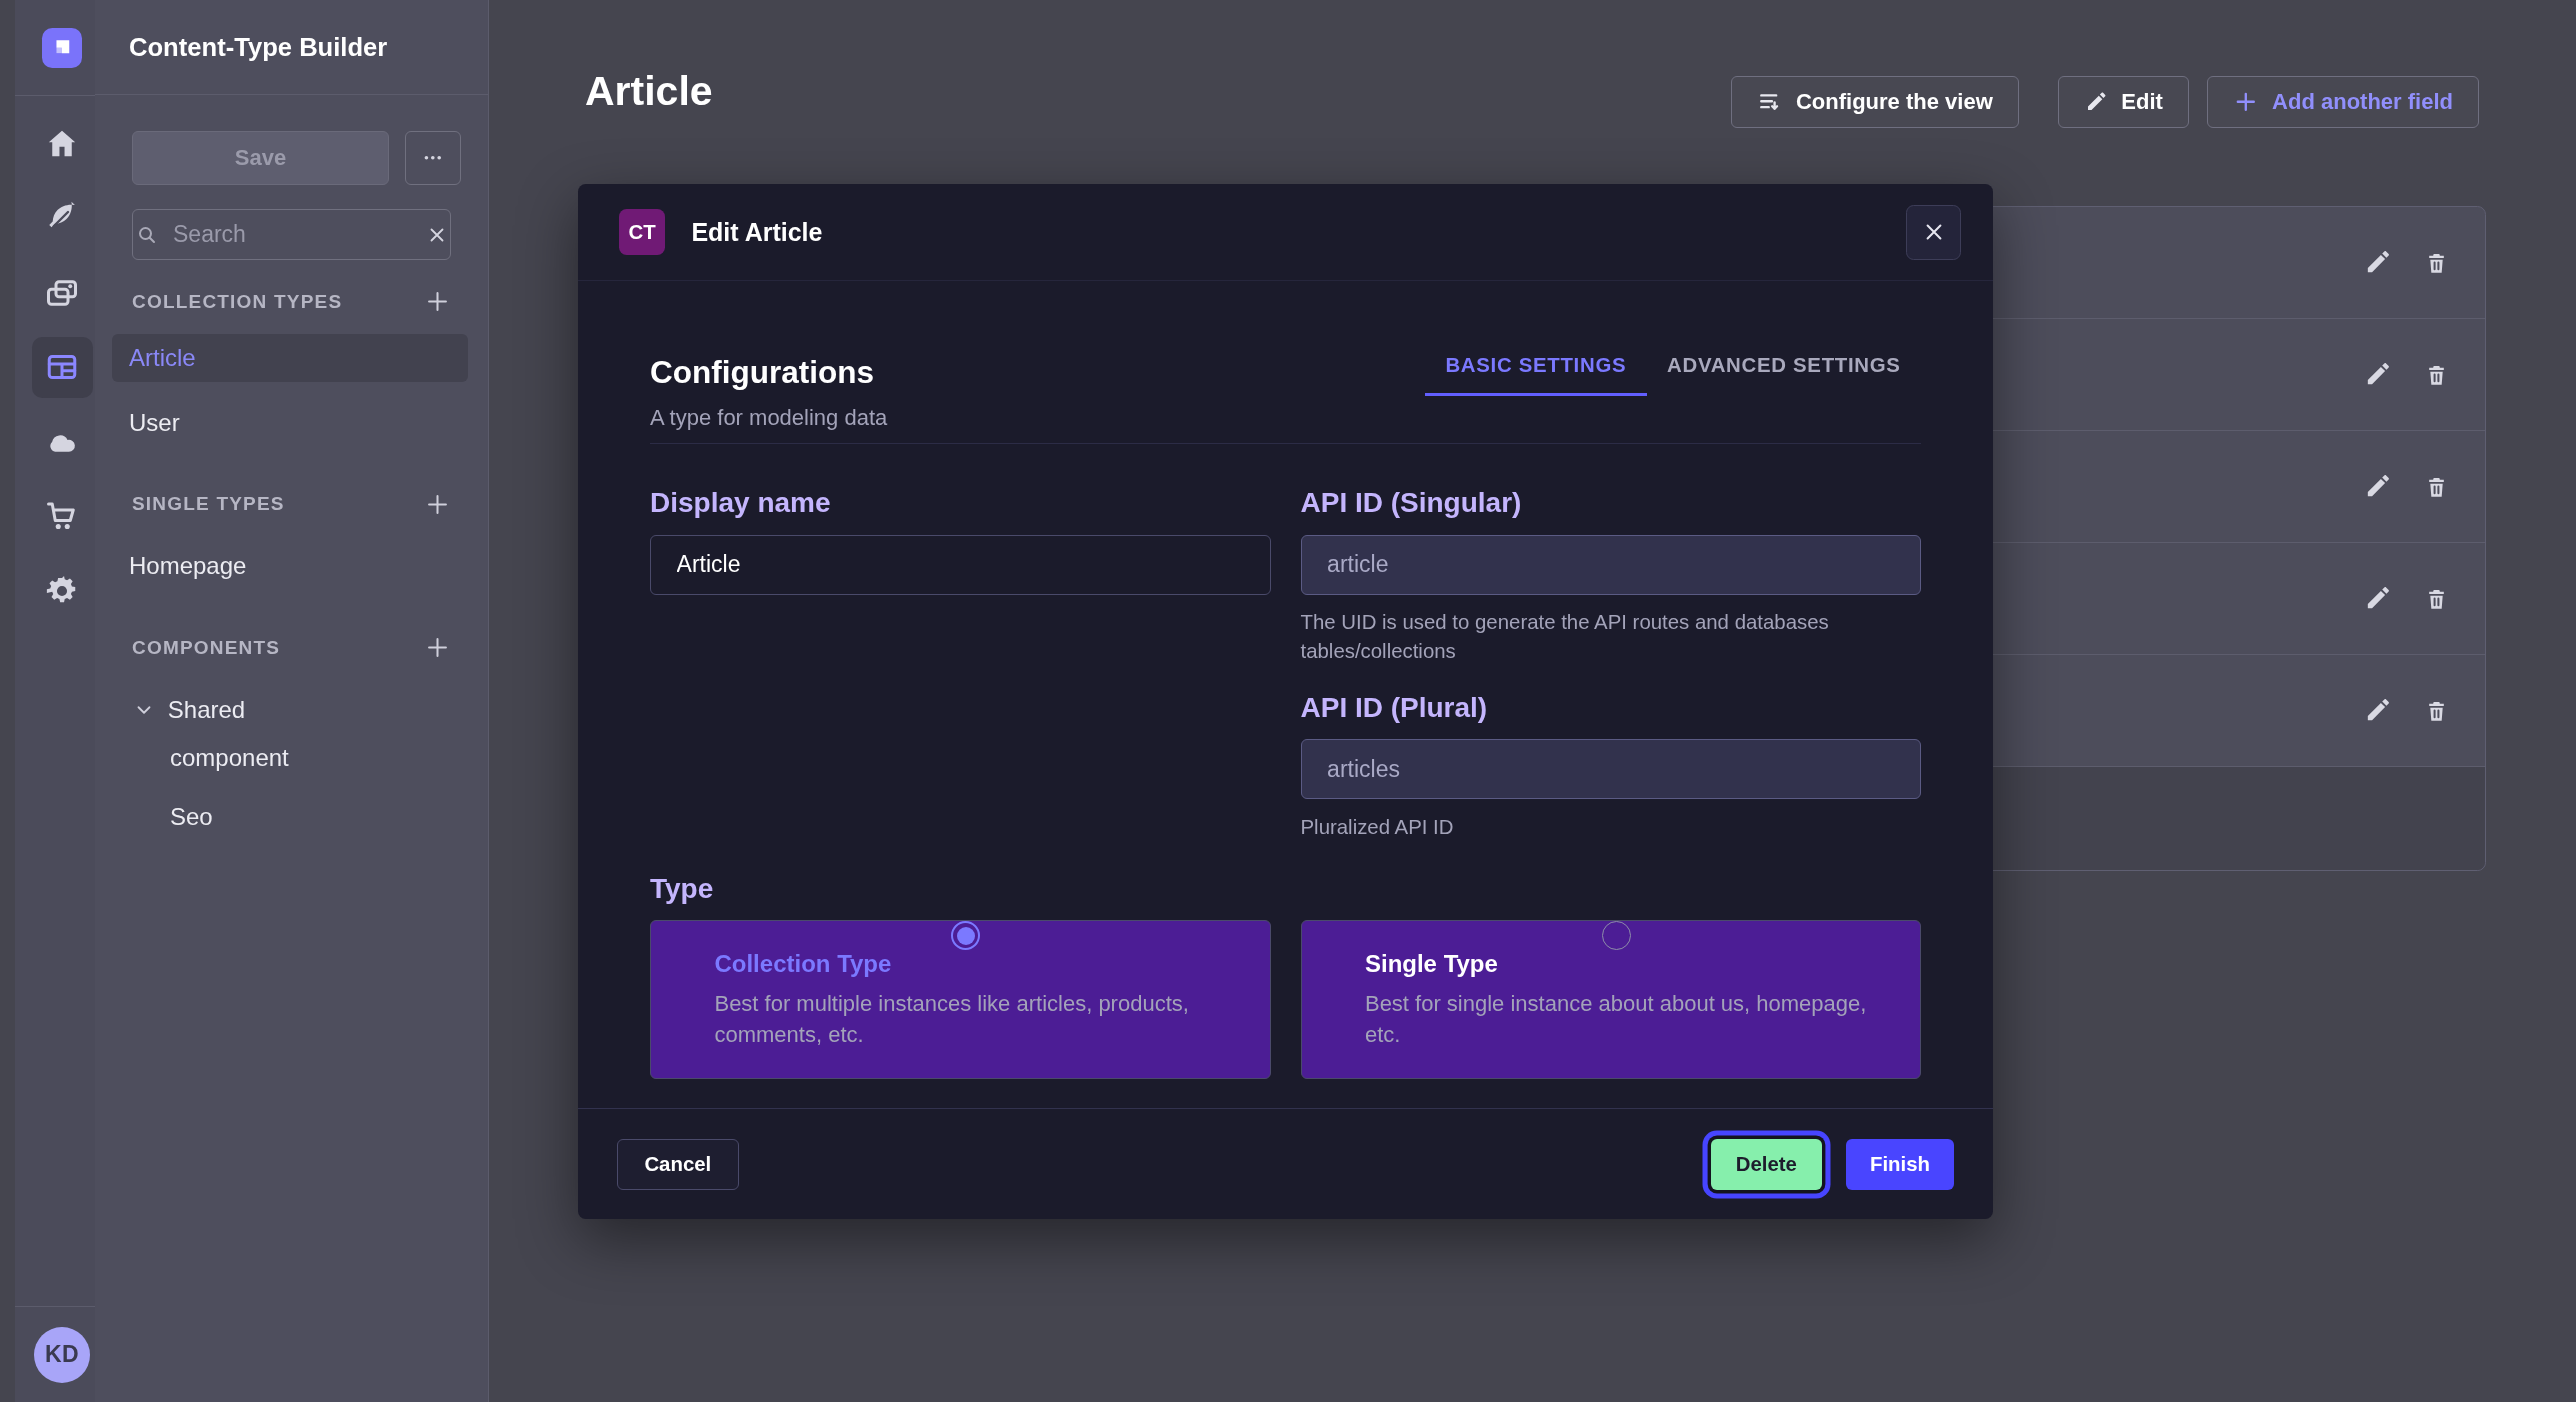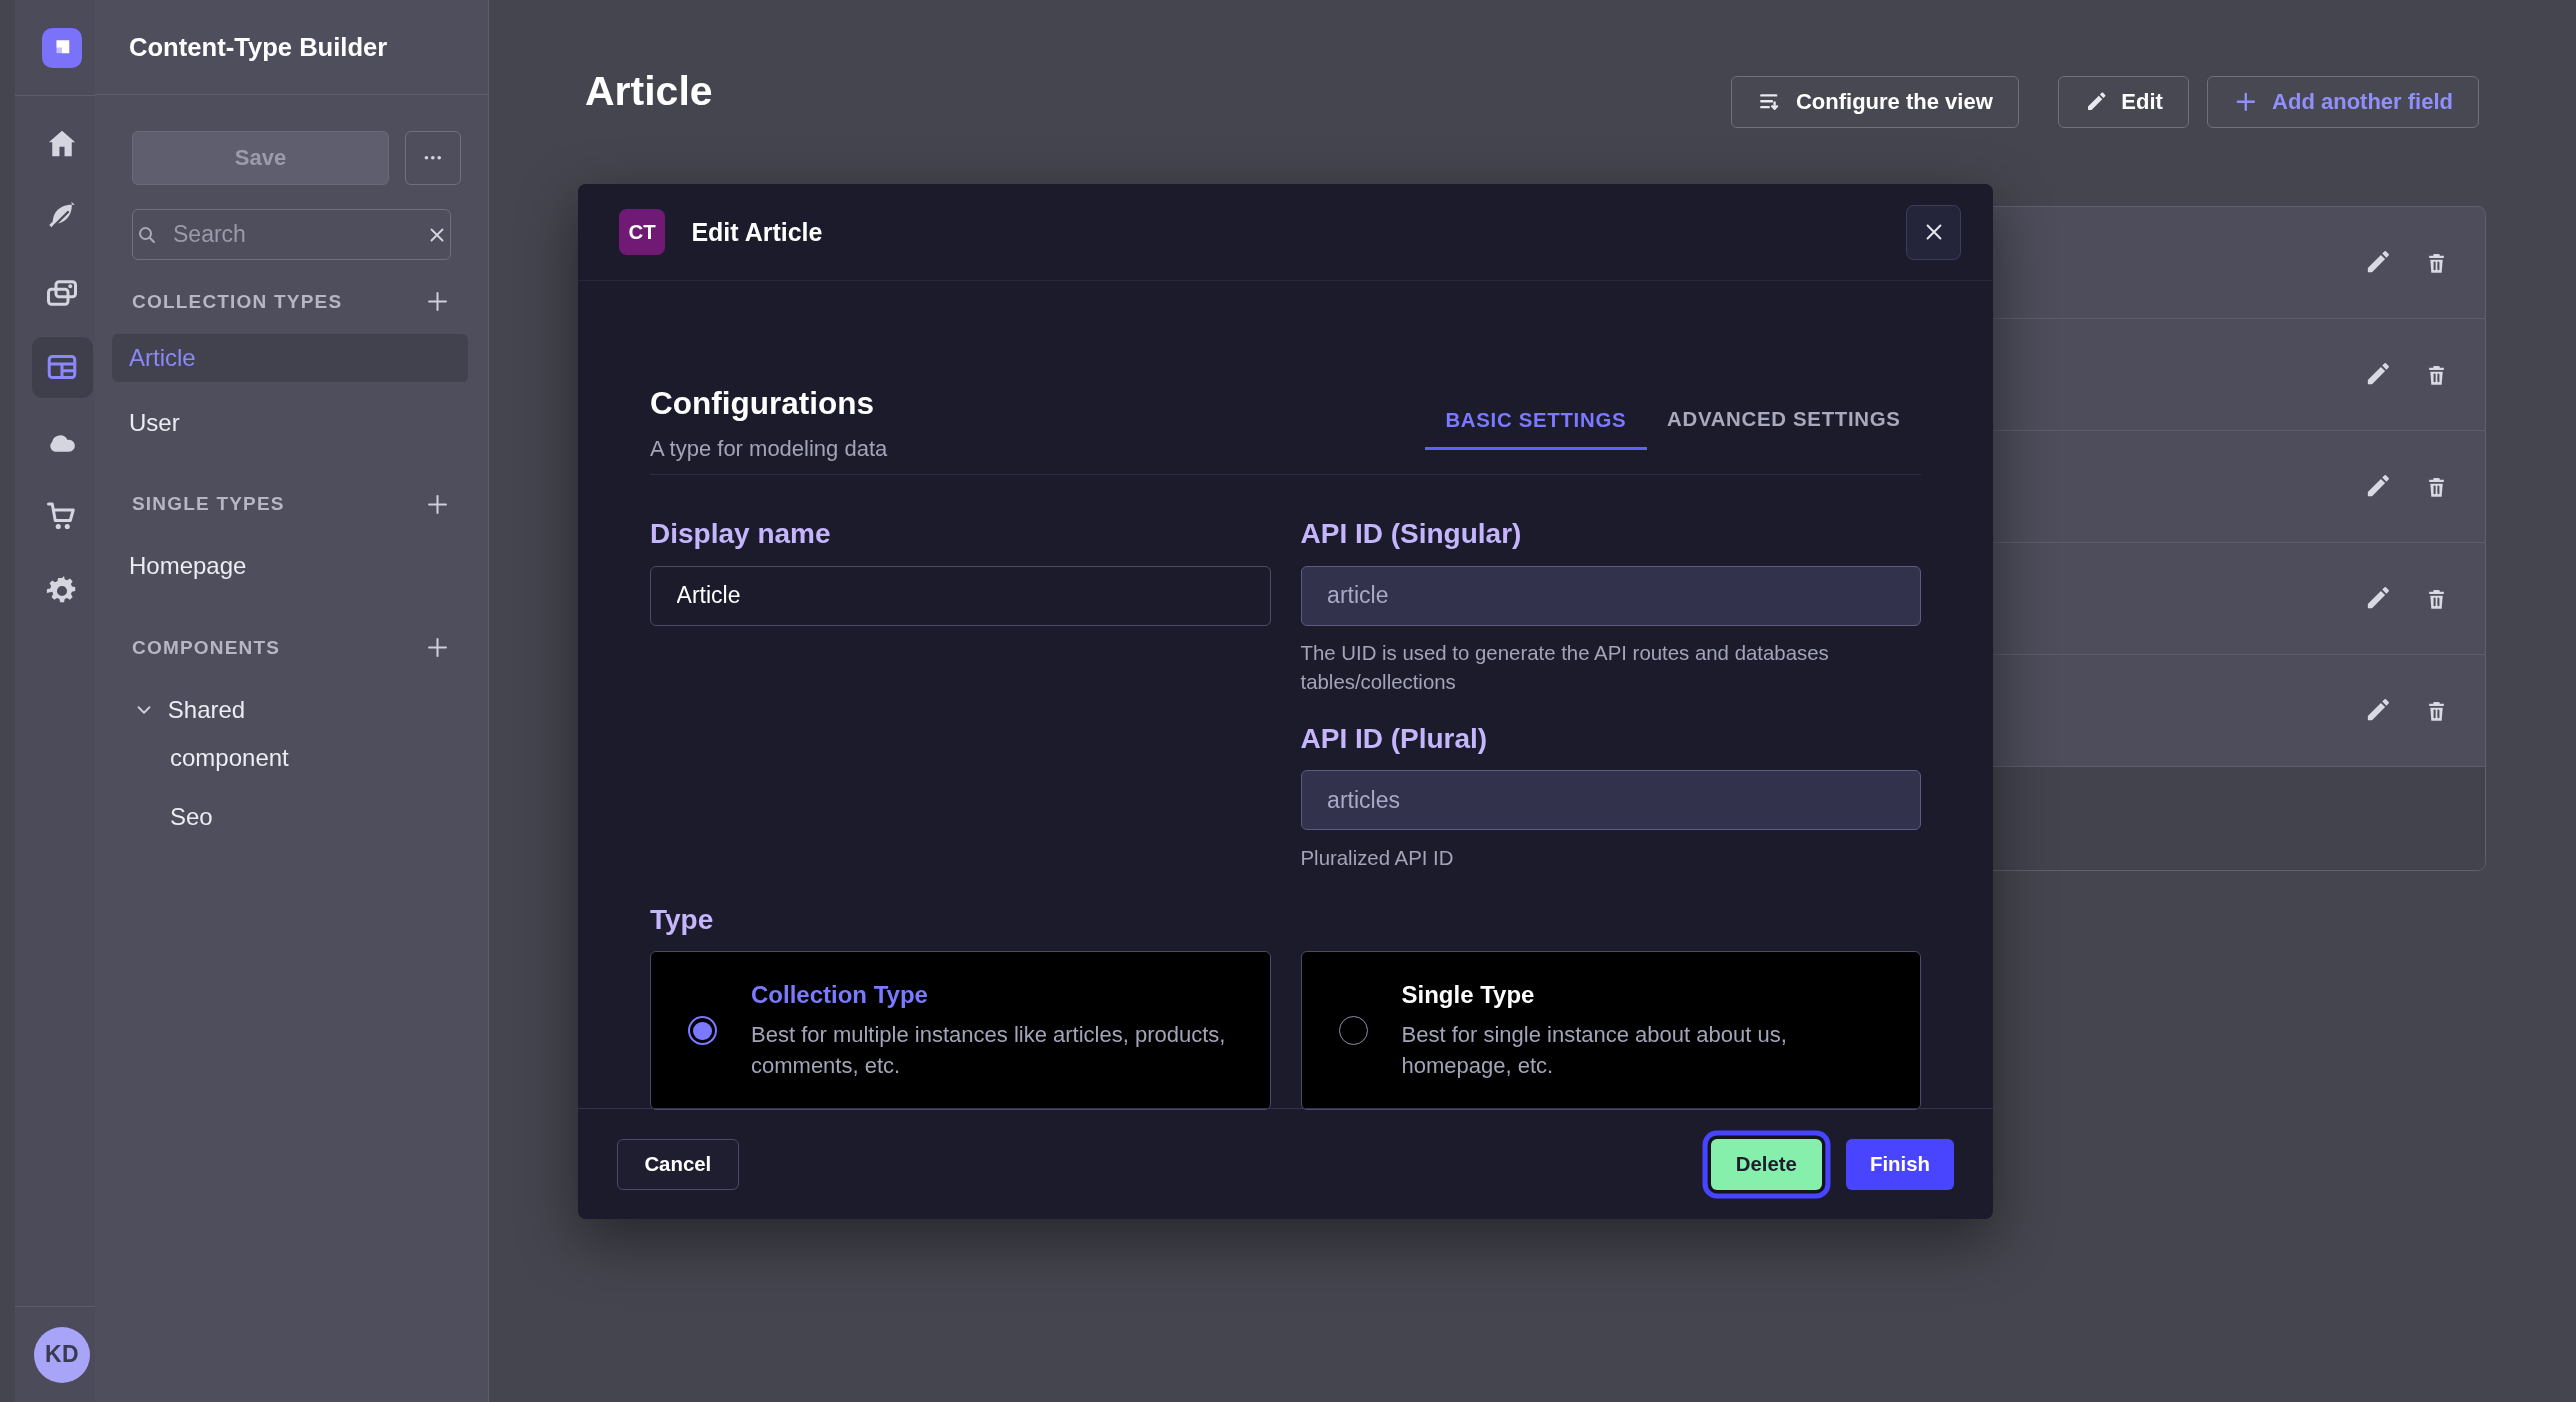--- a/index.html
+++ b/index.html
@@ -59,38 +59,38 @@
 
   
   .modal{position:absolute;left:578px;top:184px;width:1415px;height:1035px;background:#1b1b2b;border-radius:7.7px;box-shadow:0 20.4px 60px rgba(0,0,0,.45);}
   .modal-header{height:97px;display:flex;align-items:center;padding:0 32px 0 41px;border-bottom:0.9px solid #26263c;box-sizing:border-box;}
   .ct-badge{width:46px;height:46px;border-radius:7.7px;background:#701a75;color:#fff;font-size:20.4px;font-weight:700;display:flex;align-items:center;justify-content:center;margin-right:26.4px;}
   .modal-title{font-size:25px;font-weight:600;color:#fff;}
   .modal-close{margin-left:auto;width:55px;height:55px;border-radius:7.7px;border:0.9px solid #3d3d58;background:#24243a;display:flex;align-items:center;justify-content:center;}
   .modal-close .st{stroke:#e6e6f0;stroke-width:2.2;stroke-linecap:round;}
 
   .modal-body{padding:73px 72px 0;box-sizing:border-box;}
-  .config-row{display:flex;justify-content:space-between;align-items:center;margin-top:31px;}
+  .config-row{display:flex;justify-content:space-between;align-items:flex-start;}
   .config-heading{font-size:31.5px;font-weight:600;color:#fff;margin:0 0 13.6px;}
   .config-sub{font-size:22px;color:#a3a3b9;margin:0 0 12px;}
   .tabs{display:flex;}
   .tab{background:none;border:none;font-size:20.4px;font-weight:700;letter-spacing:0.7px;padding:0 20.4px 19px;color:#a9a9bd;}
   .tab.active{color:#7b79ff;border-bottom:3.4px solid #625fff;padding-bottom:15.3px;}
   .divider{height:0.9px;background:#2c2c46;}
 
   .form-grid{display:grid;grid-template-columns:1fr 1fr;column-gap:30px;margin-top:44px;}
   .field-label{display:block;font-size:28px;font-weight:600;color:#c4b5fd;margin-bottom:15.3px;}
   .tinput{width:100%;height:60px;box-sizing:border-box;border-radius:6px;border:0.9px solid #4a4a6a;background:transparent;color:#fff;font-size:23px;padding:0 25.6px;font-family:inherit;outline:none;}
   .tinput.muted{background:#32324d;border-color:#5b5b84;color:#a9a9c6;}
   .hint{margin-top:13.6px;font-size:20.4px;line-height:29px;color:#a3a3b9;}
   .field+.field{margin-top:25.6px;}
 
   .type-label{margin-top:31px;}
   .type-grid{display:grid;grid-template-columns:1fr 1fr;column-gap:30px;}
-  .type-card{height:159px;border:0.9px solid #4a4a6a;border-radius:6px;background:#000000;display:flex;align-items:center;gap:34px;padding:0 25.6px 0 37px;box-sizing:border-box;}
+  .type-card{height:159px;border:0.9px solid #4a4a6a;border-radius:6px;background:#4c1d95;display:flex;align-items:center;padding:0 25.6px 0 37px;box-sizing:border-box;flex-direction:column;}
   .radio{width:29px;height:29px;border-radius:50%;box-sizing:border-box;position:relative;flex:none;}
   .radio.on{border:2.6px solid #7b79ff;}
   .radio.on::after{content:"";position:absolute;inset:3.4px;border-radius:50%;background:#7b79ff;}
   .radio.off{border:1.7px solid #8e8ea9;}
   .type-title{font-size:24px;font-weight:700;color:#fff;margin:0 0 10.2px;}
   .type-card.selected .type-title{color:#7b79ff;}
   .type-desc{font-size:22px;line-height:31px;color:#a3a3b9;margin:0;max-width:503px;}
 
   .modal-footer{position:absolute;left:0;right:0;bottom:0;height:111px;border-top:0.9px solid #32324e;display:flex;align-items:center;padding:0 39px;box-sizing:border-box;}
   .btn{height:51px;border-radius:6px;font-size:20.4px;font-weight:600;border:none;}

